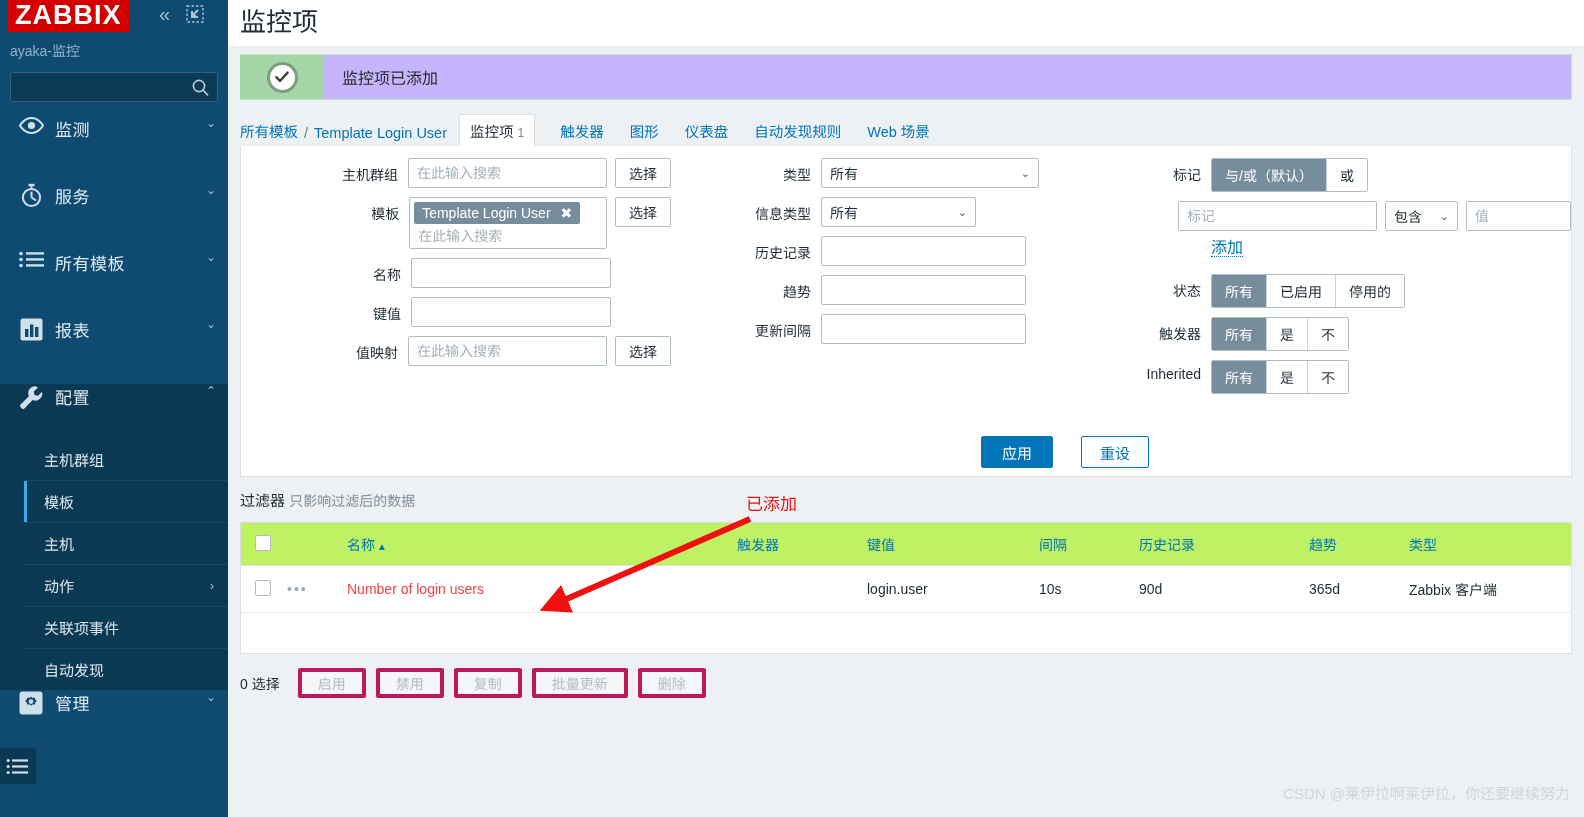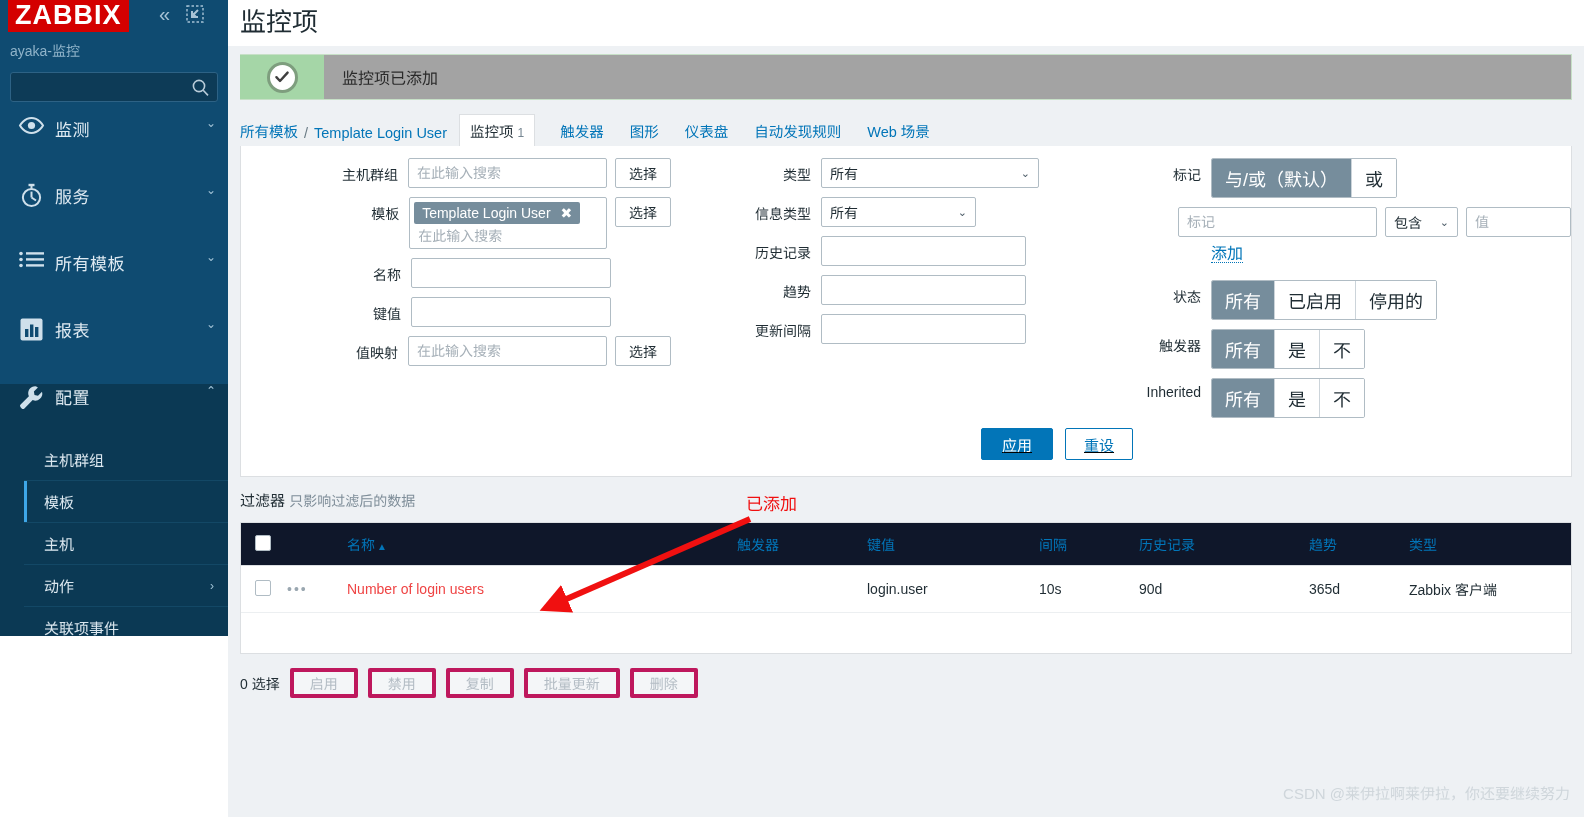--- a/index.html
+++ b/index.html
@@ -8,21 +8,21 @@
     width: 1584px; height: 817px;
     font-family: "Liberation Sans", "DejaVu Sans", sans-serif;
     font-size: 12px;
     background: #ffffff;
     overflow: hidden;
   }
   #root { position: relative; width: 1584px; height: 817px; display: flex; }
 
   
   .sidebar {
-    width: 228px; height: 636px;
+    width: 228px; height: 817px;
     background: #0f4b71;
     position: relative;
     flex: 0 0 228px;
     color: #e8eff5;
     overflow: hidden;
   }
   .sb-top { height: 38px; position: relative; }
   .logo {
     position: absolute; left: 8px; top: 0px;
     background: #d40000; color: #ffffff;
@@ -109,21 +109,21 @@
     height: 46px;
     padding: 2px 0 0 12px;
   }
   .page-title {
     font-size: 26px; color: #1f2c33; font-weight: normal;
     line-height: 40px;
   }
   .msg-wrap { padding: 8px 12px 0 12px; }
   .msg-box {
     display: flex; align-items: stretch;
-    background: #a3a3a3;
+    background: #c4b5fd;
     border: 1px solid #c7e0c7;
     border-left: none;
     height: 46px;
   }
   .msg-icon-cell {
     width: 84px; background: #a5d6a7;
     display: flex; align-items: center; justify-content: center;
     flex: 0 0 84px;
   }
   .check-circle {
@@ -199,21 +199,21 @@
   .ms-input {
     border: none; outline: none; width: 100%;
     font-size: 14px; color: #1f2c33; padding: 4px 4px 2px 4px;
     font-family: "Liberation Sans", sans-serif; background: transparent;
   }
   .ms-input::placeholder { color: #a6b0b8; }
 
   
   .seg { display: inline-flex; border: 1px solid #b0bcc4; border-radius: 2px; overflow: hidden; }
   .seg .sgi {
-    padding: 6px 13px; font-size: 18px; color: #1f2c33; background: #ffffff;
+    padding: 6px 13px; font-size: 14px; color: #1f2c33; background: #ffffff;
     border-left: 1px solid #ccd4da; cursor: pointer; white-space: nowrap;
   }
   .seg .sgi:first-child { border-left: none; }
   .seg .sgi.on { background: #768d9c; color: #ffffff; }
 
   .linkdot {
     color: #0275b8; font-size: 16px; cursor: pointer;
     border-bottom: 1px dotted #0275b8; display: inline-block; line-height: 16px;
   }
 
@@ -232,37 +232,37 @@
   .filter-note .b { color: #1f2c33; }
   .filter-note .g { color: #7f8e99; font-size: 14px; }
 
   
   .tablewrap { margin: 12px 12px 0 12px; background: #ffffff; border: 1px solid #dcdfe2; }
   table.items { width: 100%; border-collapse: collapse; }
   table.items thead th {
     text-align: left; font-weight: normal;
     color: #0275b8; font-size: 14px;
     padding: 11px 0 11px 0;
-    background: #0f172a;
+    background: #bef264;
     border-bottom: 1px solid #dcdfe2;
   }
   table.items tbody td {
     padding: 13px 0; font-size: 14px; color: #1f2c33;
     border-bottom: 1px solid #eceff1;
   }
   .sortarrow { font-size: 10px; padding-left: 2px; color: #0275b8; }
   .chk {
     width: 16px; height: 16px; border: 1px solid #b0bcc4; background: #ffffff;
     border-radius: 2px; display: inline-block; cursor: pointer;
   }
   .dots { color: #9aa7b0; letter-spacing: 2px; font-size: 14px; cursor: pointer; }
   .itemlink { color: #ef4444; cursor: pointer; }
 
   .footbar { display: flex; align-items: center; padding: 14px 0 0 12px; gap: 10px; }
-  .selcount { font-size: 14px; color: #1f2c33; margin-right: 0; }
+  .selcount { font-size: 14px; color: #1f2c33; margin-right: 8px; }
   .dbtn {
     border: 4px solid #be185d; background: #f4f6f8; color: #b3bcc4;
     border-radius: 2px; height: 30px; padding: 0 16px; font-size: 14px;
     display: inline-flex; align-items: center; justify-content: center;
   }
 
   
   .anno-text {
     position: absolute; color: #f01010; font-size: 17px;
     font-family: Liberation Sans, sans-serif;
@@ -566,21 +566,21 @@
         <div class="frow">
           <div class="flabel" style="width:90px">Inherited</div>
           <div class="seg">
             <span class="sgi on">所有</span>
             <span class="sgi">是</span>
             <span class="sgi">不</span>
           </div>
         </div>
       </div>
 
-      <div style="position:absolute; left:740px; top:282px; display:flex; gap:12px;text-decoration:underline;">
+      <div style="position:absolute; left:740px; top:290px; display:flex; gap:28px;">
         <div class="btn-apply">应用</div>
         <div class="btn-reset">重设</div>
       </div>
     </div>
 
     <div class="filter-note">
       <span class="b">过滤器</span>
       <span class="g">只影响过滤后的数据</span>
     </div>
 

